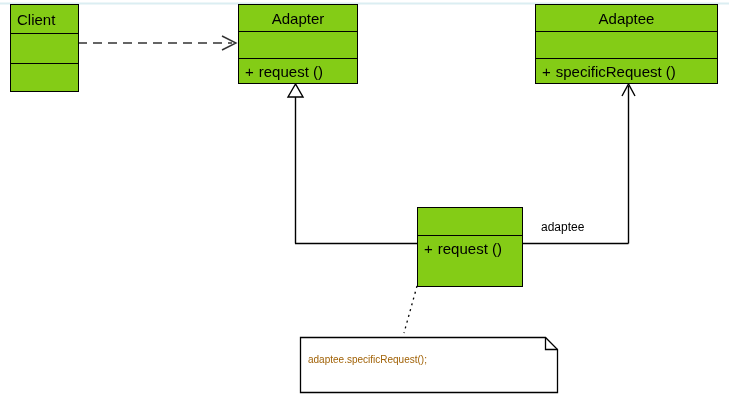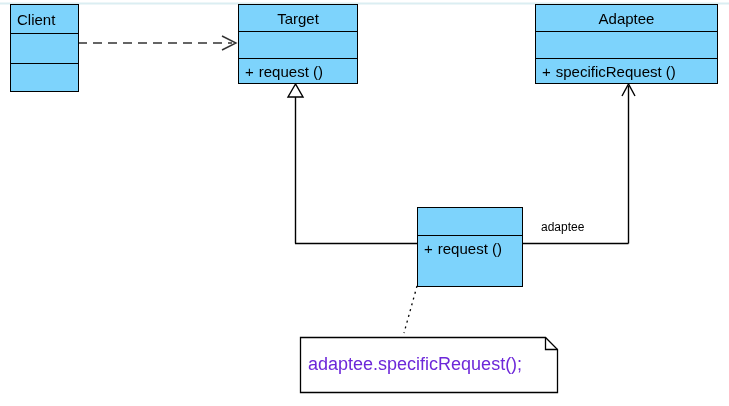--- a/index.html
+++ b/index.html
@@ -21,21 +21,21 @@
   #svg-layer {
     position: absolute;
     left: 0;
     top: 0;
     width: 729px;
     height: 406px;
   }
   .uml-class {
     position: absolute;
     box-sizing: border-box;
-    background: #7dd3fc;
+    background: #84cc16;
     border: 1px solid #000000;
     z-index: 5;
   }
   .uml-row {
     box-sizing: border-box;
     width: 100%;
     position: relative;
   }
   .uml-row + .uml-row {
     border-top: 1px solid #000000;
@@ -66,22 +66,22 @@
   .edge-label {
     position: absolute;
     font-size: 12px;
     color: #000000;
     white-space: nowrap;
     z-index: 6;
     background: transparent;
   }
   .note-text {
     position: absolute;
-    font-size: 18px;
-    color: #6d28d9;
+    font-size: 10px;
+    color: #a16207;
     white-space: nowrap;
     z-index: 6;
     line-height: 1;
   }
 </style>
 </head>
 <body>
 
 <div id="diagram">
 
@@ -115,21 +115,21 @@
   <div class="uml-class" style="left:10px; top:4px; width:69px; height:88px;">
     <div class="uml-row uml-name" style="height:28px; justify-content:flex-start; padding-left:6px;">
       <span>Client</span>
     </div>
     <div class="uml-row uml-attrs" style="height:30px;"></div>
     <div class="uml-row uml-attrs" style="height:29px;"></div>
   </div>
 
   <div class="uml-class" style="left:238px; top:4px; width:120px; height:80px;">
     <div class="uml-row uml-name" style="height:26px;">
-      <span>Target</span>
+      <span>Adapter</span>
     </div>
     <div class="uml-row uml-attrs" style="height:27px;"></div>
     <div class="uml-row uml-ops" style="height:26px;">
       <span class="vis">+</span>
       <span>request ()</span>
     </div>
   </div>
 
   <div class="uml-class" style="left:535px; top:4px; width:183px; height:80px;">
     <div class="uml-row uml-name" style="height:26px;">

